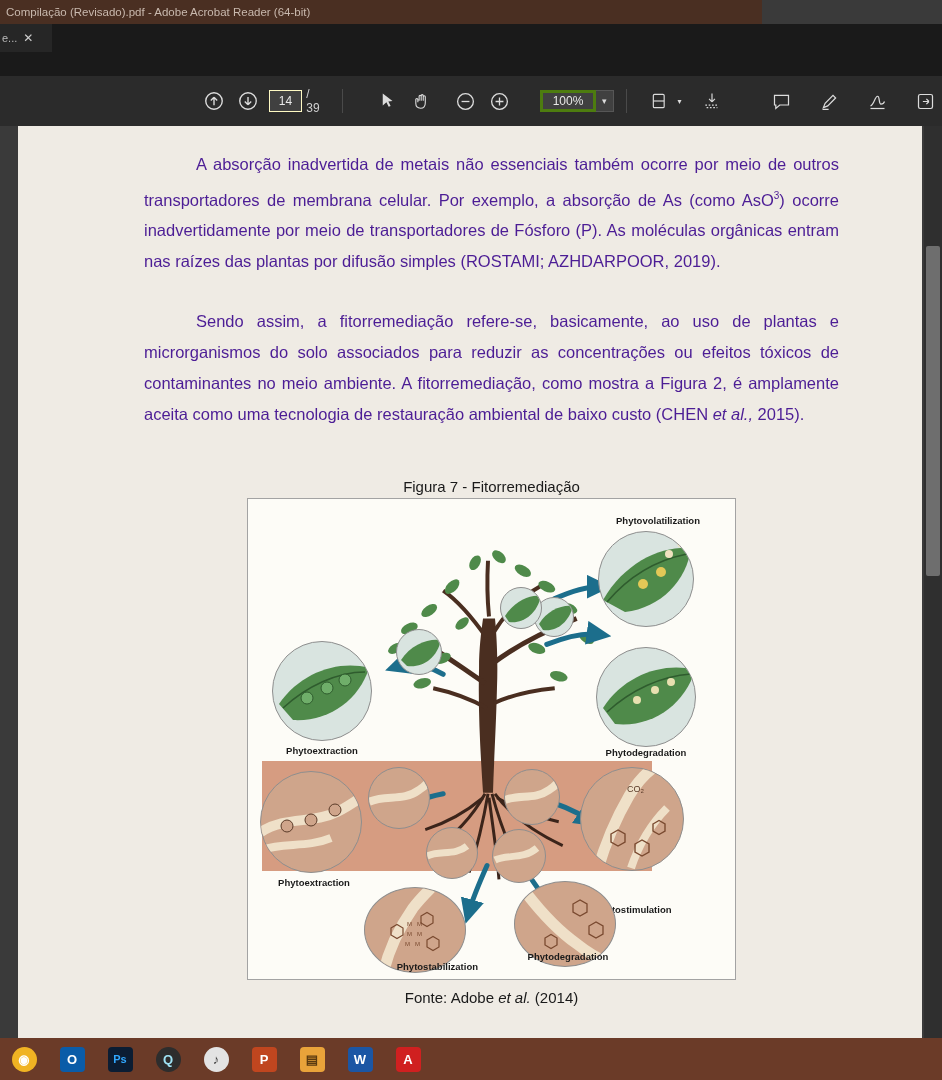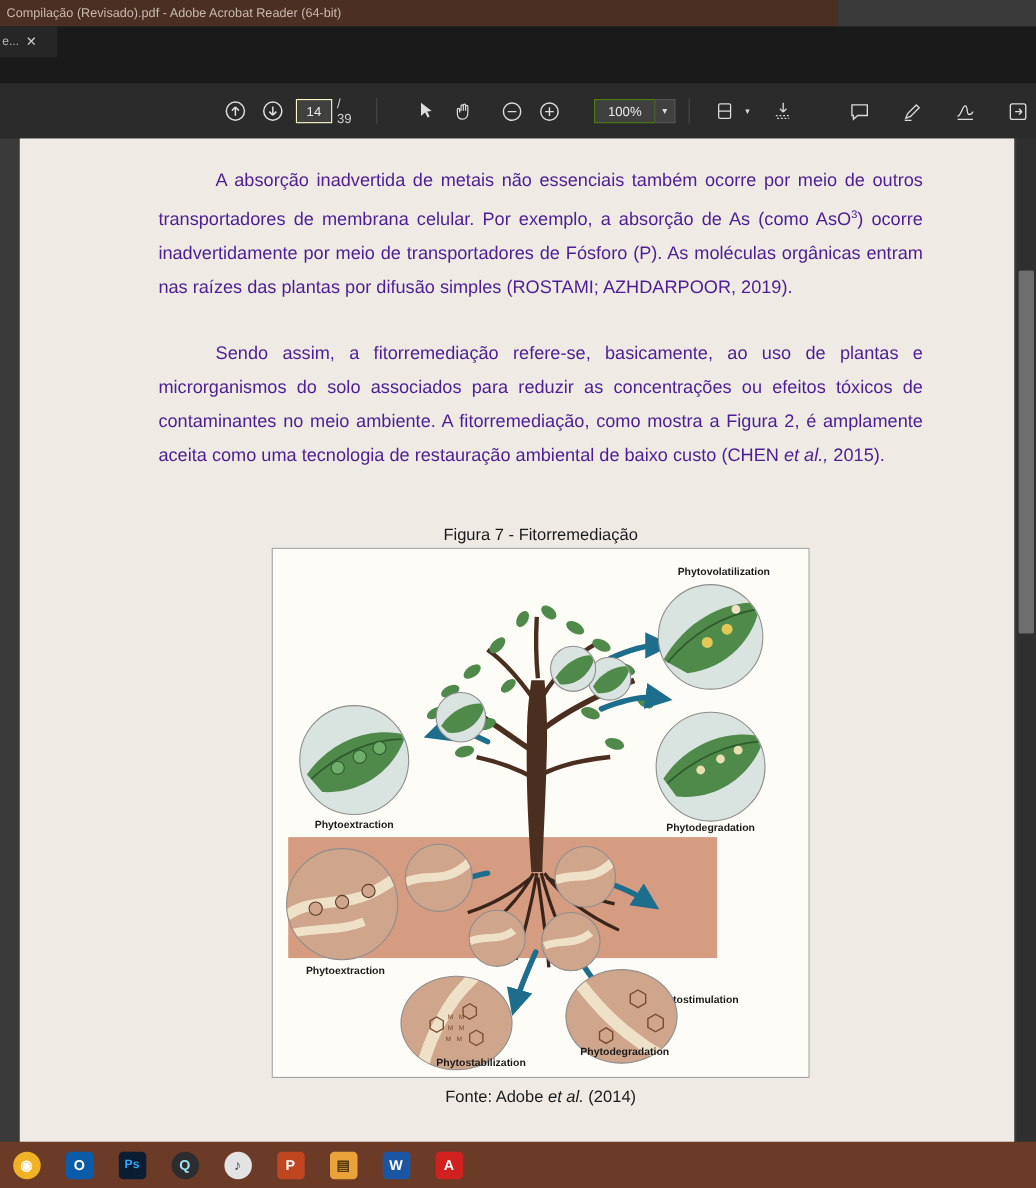--- a/index.html
+++ b/index.html
@@ -79,21 +79,21 @@
     margin-right: 10px;
   }
   .sep {
     width: 1px; height: 24px;
     background: #4a4a4a;
     margin: 0 6px;
   }
   .zoom-box {
     width: 56px; height: 22px;
     background: #404040;
-    border: 1px solid #4d7c0f;
+    border: 3px solid #4d7c0f;
     color: #e8e8e8; font-size: 12px;
     display: flex; align-items: center; justify-content: center;
   }
   .zoom-caret {
     width: 18px; height: 22px;
     background: #404040;
     border: 1px solid #565656;
     border-left: none;
     display: flex; align-items: center; justify-content: center;
     color: #dcdcdc; font-size: 9px;
@@ -436,20 +436,32 @@
           <svg viewBox="0 0 102 102" width="102" height="102">
             <path d="M0 60 C24 44 52 52 76 40 C88 34 96 28 102 24" stroke="#efe0c8" stroke-width="10" fill="none"></path>
             <path d="M0 78 C22 70 46 76 70 66" stroke="#efe0c8" stroke-width="8" fill="none"></path>
             <circle cx="26" cy="54" r="6" fill="#cfa58b" stroke="#5a3a28"></circle>
             <circle cx="50" cy="48" r="6" fill="#cfa58b" stroke="#5a3a28"></circle>
             <circle cx="74" cy="38" r="6" fill="#cfa58b" stroke="#5a3a28"></circle>
           </svg>
         </div>
         <div class="bub-label" style="left:6px; top:378px; width:120px;">Phytoextraction</div>
 
+        <div class="bubble soily" style="left:332px; top:268px; width:104px; height:104px;">
+          <svg viewBox="0 0 104 104" width="104" height="104">
+            <path d="M16 104 C24 76 34 52 48 28 C56 14 64 6 72 0" stroke="#efe0c8" stroke-width="11" fill="none"></path>
+            <path d="M50 100 C58 76 70 56 86 40" stroke="#efe0c8" stroke-width="8" fill="none"></path>
+            <g fill="none" stroke="#7a4a30" stroke-width="1.4">
+              <path d="M30 66 l7-4 7 4 v8 l-7 4 -7-4z"></path>
+              <path d="M54 76 l7-4 7 4 v8 l-7 4 -7-4z"></path>
+              <path d="M72 56 l6-3.5 6 3.5 v7 l-6 3.5 -6-3.5z"></path>
+            </g>
+            <text x="46" y="24" font-size="9" fill="#5a3a28" font-family="sans-serif">CO₂</text>
+          </svg>
+        </div>
         <div class="bub-label" style="left:330px; top:374px; width:110px;margin-top:31px;">Phytostimulation</div>
 
         <div class="bubble soily" style="left:116px; top:388px; width:102px; height:86px;">
           <svg viewBox="0 0 102 86" width="102" height="86">
             <path d="M18 86 C24 60 34 40 48 20 C54 12 60 6 66 0" stroke="#efe0c8" stroke-width="11" fill="none"></path>
             <g fill="none" stroke="#7a4a30" stroke-width="1.2">
               <path d="M26 40 l6-3.5 6 3.5 v7 l-6 3.5 -6-3.5z"></path>
               <path d="M56 28 l6-3.5 6 3.5 v7 l-6 3.5 -6-3.5z"></path>
               <path d="M62 52 l6-3.5 6 3.5 v7 l-6 3.5 -6-3.5z"></path>
             </g>

